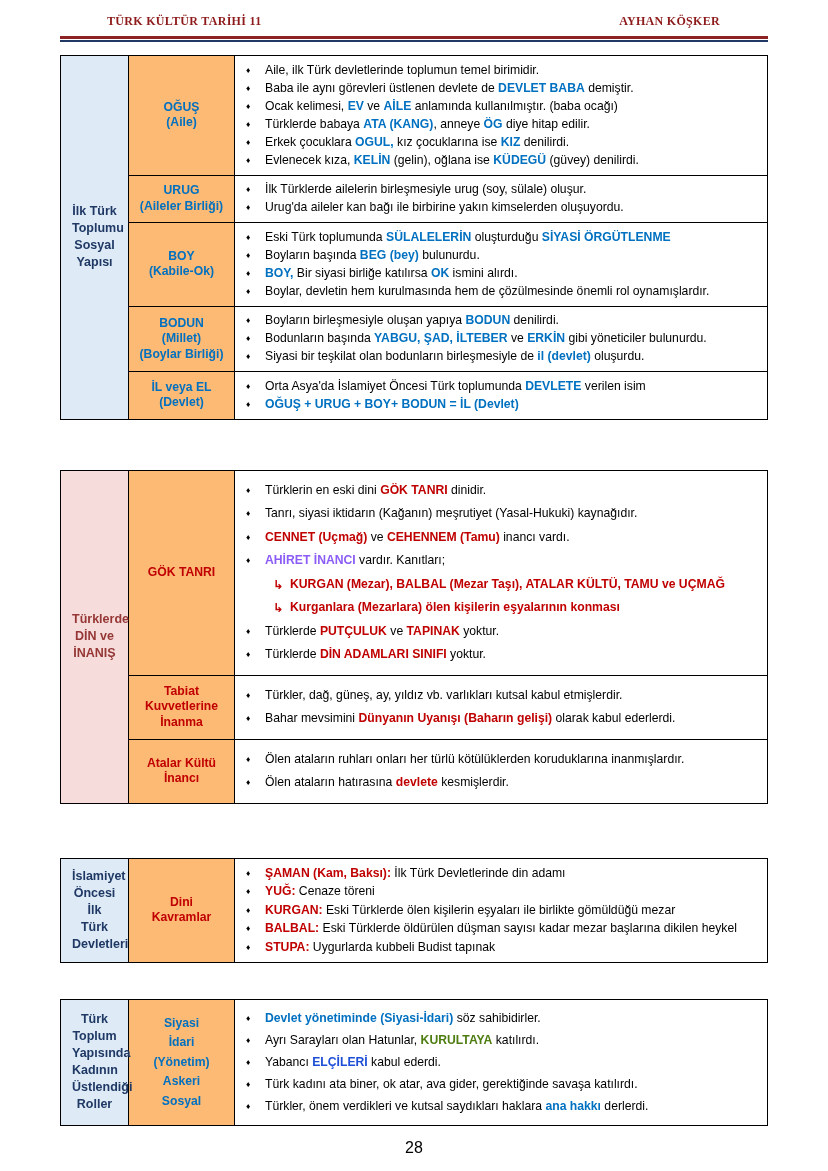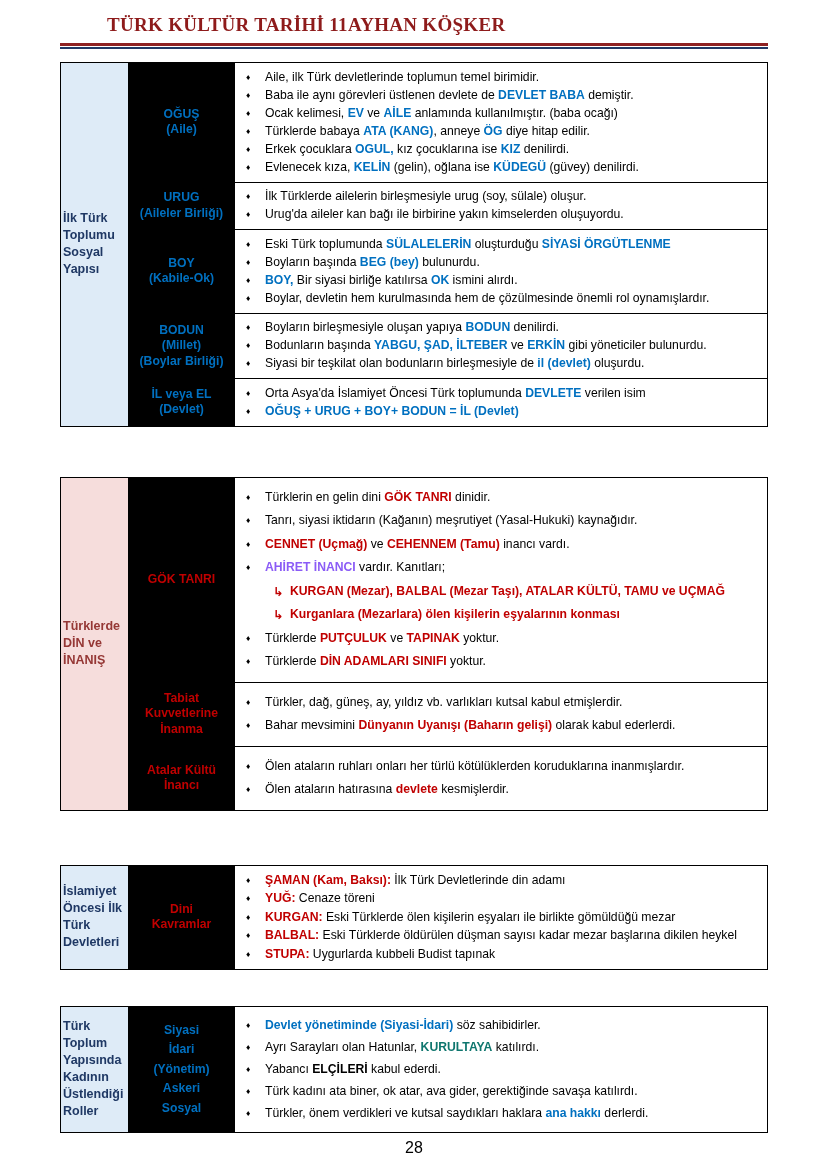--- a/index.html
+++ b/index.html
@@ -1,42 +1,42 @@
 <!DOCTYPE html>
 <html style="--blue: #0070C0; --red: #C00000; --navy: #1F3864; --maroon: #953735; --header-red: #8E1B1B; --rule-red: #8E2222; --rule-navy: #1F3864; --light-blue-bg: #DEEBF7; --light-pink-bg: #F6DDDC; --border: #000000;"><head>
 <meta charset="utf-8">
 <style>
   * { box-sizing: border-box; }
   html, body { margin: 0; padding: 0; background: #ffffff; }
   body { width: 828px; font-family: "Liberation Sans", sans-serif; color: #000; }
   .page { position: relative; width: 828px; min-height: 1171px; padding-top: 12px; background: #fff; }
 
-  .hdr { display: flex; align-items: baseline;
+  .hdr { display: flex; justify-content: space-between; align-items: baseline;
          padding: 2px 108px 0 107px; font-family: "Liberation Serif", serif;
-         font-weight: bold; font-size: 19px; letter-spacing: .3px;
+         font-weight: bold; font-size: 12px; letter-spacing: .3px;
          color: var(--header-red, #8E1B1B); }
 
   .rule { margin: 7px 60px 0; }
   .rule-top { height: 3px; background: var(--rule-red, #8E2222); }
   .rule-bottom { height: 2px; background: var(--rule-navy, #1F3864); margin-top: 1px; }
 
   .tables { margin: 0 60px; }
   table.blk { width: 100%; border-collapse: collapse; table-layout: fixed; }
   .t-1 { margin-top: 13px; }
   .t-2 { margin-top: 50px; }
   .t-3 { margin-top: 54px; }
   .t-4 { margin-top: 36px; }
   table.blk td { border: 1px solid #000; }
   col.c-cat { width: 68px; }
   col.c-sub { width: 106px; }
 
-  .cat { vertical-align: middle; font-weight: bold;
-         font-size: 12.5px; line-height: 17px; padding: 4px 2px; }
+  .cat { text-align: center; vertical-align: middle; font-weight: bold;
+         font-size: 12.5px; line-height: 17px; padding: 4px 11px; }
   .sub { text-align: center; vertical-align: middle; font-weight: bold;
-         font-size: 12.2px; line-height: 15.5px; padding: 4px 2px; background: #000000; }
+         font-size: 12.2px; line-height: 15.5px; padding: 4px 2px; background: #fdba74; }
   .content { vertical-align: middle; padding: 5px 6px 5px 9px; background: #fff; }
 
   .bullet { display: flex; align-items: flex-start; font-size: 12.2px; line-height: 17.5px; }
   .bullet .mk { flex: 0 0 21px; font-size: 8.5px; line-height: 17.5px; padding-left: 2px; }
   .bullet.subb { padding-left: 27px; }
   .bullet.subb .mk { flex: 0 0 19px; font-size: 12.5px; font-weight: bold;
                      color: var(--red, #C00000); font-family: "DejaVu Sans", sans-serif; }
   .txt { flex: 1 1 auto; }
 
   .t-1 .bullet { margin: 0.5px 0; }
@@ -199,21 +199,21 @@
               <div>Türklerde</div>
               <div>DİN ve</div>
               <div>İNANIŞ</div>
             </td>
             <td class="sub" style="color: rgb(192, 0, 0);">
               <div>GÖK TANRI</div>
             </td>
             <td class="content">
               <div class="bullet">
                 <span class="mk">♦</span>
-                <span class="txt"><span>Türklerin en gelin dini </span><span style="color: rgb(192, 0, 0); font-weight: bold;">GÖK TANRI</span><span> dinidir.</span></span>
+                <span class="txt"><span>Türklerin en eski dini </span><span style="color: rgb(192, 0, 0); font-weight: bold;">GÖK TANRI</span><span> dinidir.</span></span>
               </div>
               <div class="bullet">
                 <span class="mk">♦</span>
                 <span class="txt"><span>Tanrı, siyasi iktidarın (Kağanın) meşrutiyet (Yasal-Hukuki) kaynağıdır.</span></span>
               </div>
               <div class="bullet">
                 <span class="mk">♦</span>
                 <span class="txt"><span style="color: rgb(192, 0, 0); font-weight: bold;">CENNET (Uçmağ)</span><span> ve </span><span style="color: rgb(192, 0, 0); font-weight: bold;">CEHENNEM (Tamu)</span><span> inancı vardı.</span></span>
               </div>
               <div class="bullet">
@@ -339,25 +339,25 @@
               <div>Askeri</div>
               <div>Sosyal</div>
             </td>
             <td class="content">
               <div class="bullet">
                 <span class="mk">♦</span>
                 <span class="txt"><span style="color: rgb(0, 112, 192); font-weight: bold;">Devlet yönetiminde (Siyasi-İdari)</span><span> söz sahibidirler.</span></span>
               </div>
               <div class="bullet">
                 <span class="mk">♦</span>
-                <span class="txt"><span>Ayrı Sarayları olan Hatunlar, </span><span style="color: #0f766e; font-weight: bold;">KURULTAYA</span><span> katılırdı.</span></span>
-              </div>
-              <div class="bullet">
-                <span class="mk">♦</span>
-                <span class="txt"><span>Yabancı </span><span style="color: #000000; font-weight: bold;">ELÇİLERİ</span><span> kabul ederdi.</span></span>
+                <span class="txt"><span>Ayrı Sarayları olan Hatunlar, </span><span style="color: #4d7c0f; font-weight: bold;">KURULTAYA</span><span> katılırdı.</span></span>
+              </div>
+              <div class="bullet">
+                <span class="mk">♦</span>
+                <span class="txt"><span>Yabancı </span><span style="color: #1d4ed8; font-weight: bold;">ELÇİLERİ</span><span> kabul ederdi.</span></span>
               </div>
               <div class="bullet">
                 <span class="mk">♦</span>
                 <span class="txt"><span>Türk kadını ata biner, ok atar, ava gider, gerektiğinde savaşa katılırdı.</span></span>
               </div>
               <div class="bullet">
                 <span class="mk">♦</span>
                 <span class="txt"><span>Türkler, önem verdikleri ve kutsal saydıkları haklara </span><span style="color: rgb(0, 112, 192); font-weight: bold;">ana hakkı</span><span> derlerdi.</span></span>
               </div>
             </td>

